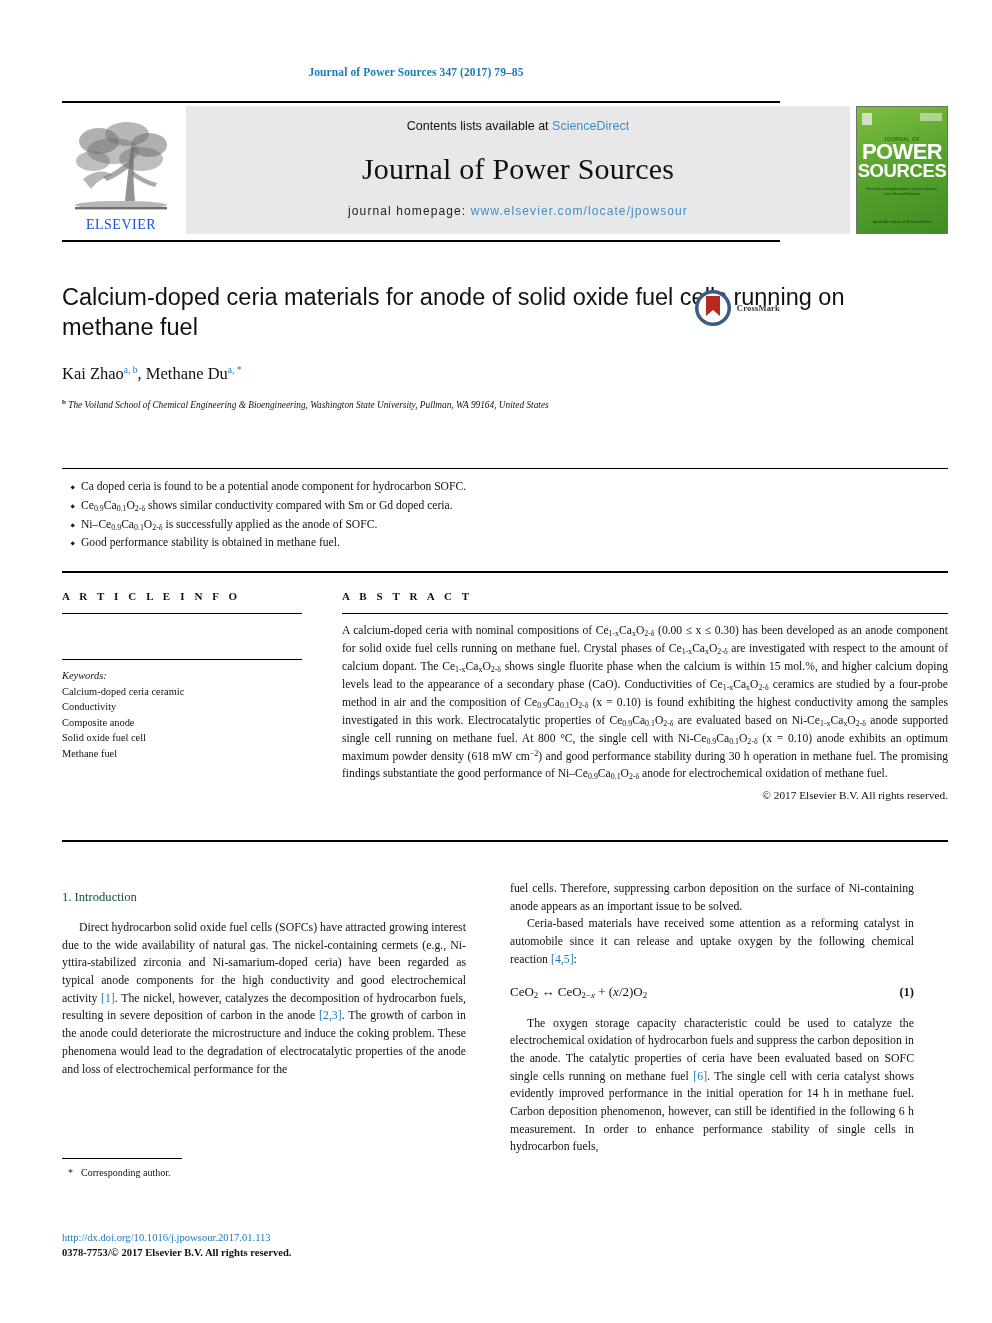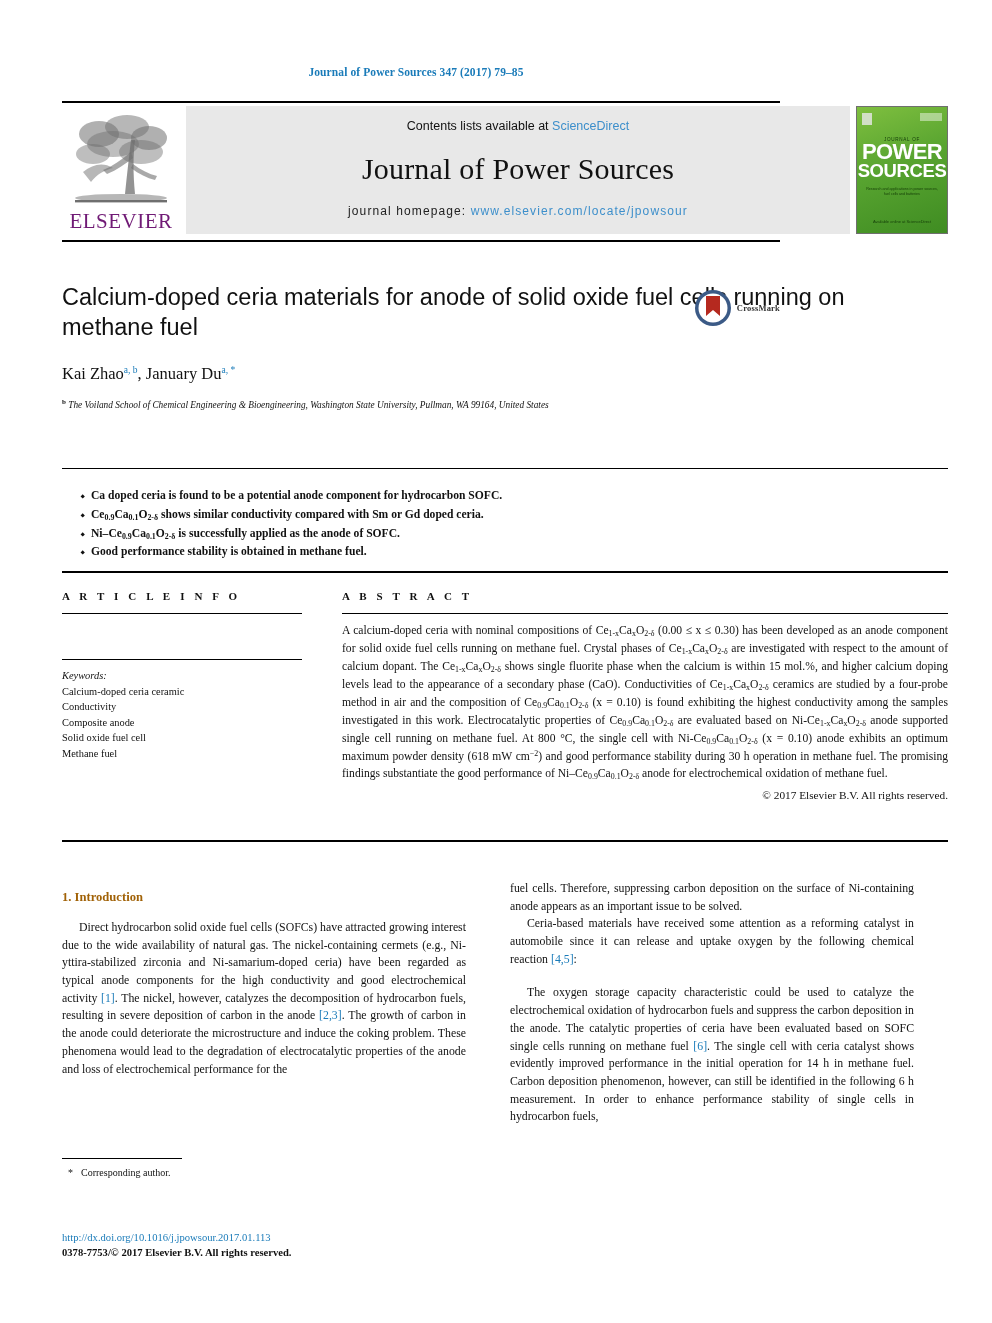--- a/index.html
+++ b/index.html
@@ -60,22 +60,22 @@
     display: flex;
     flex-direction: column;
     justify-content: flex-end;
     align-items: center;
     padding-bottom: 2px;
     box-sizing: border-box;
   }
   .tree-svg { display:block; }
   .elsevier-word {
     font-family: "Liberation Serif", serif;
-    color: #701a75;
-    font-size: 21px;
+    color: #1d4ed8;
+    font-size: 14px;
     letter-spacing: 0.5px;
     line-height: 1;
     margin-top: 1px;
   }
   .banner-center {
     flex: 1 1 auto;
     background: #e8e8e8;
     margin: 0 6px;
     display: flex;
     flex-direction: column;
@@ -197,21 +197,21 @@
   
   .sec-label {
     font-family: "Liberation Serif", serif;
     font-weight: bold;
     font-size: 11px;
     letter-spacing: 3.6px;
     color: #111;
   }
   .highlights { position: absolute; left: 58px; top: 458px; width: 886px; }
   .hl-rule { border-top: 1.1px solid #000; margin: 10px 0 9px 0; }
-  .hl-list { margin: 18px; padding: 0; list-style: none; font-weight: bold; }
+  .hl-list { margin: 8px; padding: 0; list-style: none; }
   .hl-list li {
     font-family: "Liberation Serif", serif;
     font-size: 11.6px;
     line-height: 1.62;
     color: #111;
     padding-left: 11px;
     position: relative;
   }
   .hl-list li::before {
     content: "";
@@ -250,23 +250,23 @@
     font-size: 11.3px;
     color: #111;
   }
   .abs-bottom-rule { position: absolute; left: 58px; top: 840px; width: 886px; border-top: 2.2px solid #000; }
 
   
   .body-left  { position: absolute; left: 58px;  top: 890px; width: 404px; }
   .body-right { position: absolute; left: 506px; top: 880px; width: 404px; }
   .sec-head {
     font-family: "Liberation Serif", serif;
-    font-weight: bold;
+    font-weight: normal;
     font-size: 12.6px;
-    color: #a16207;
+    color: #14532d;
     margin: 0 0 14px 0;
   }
   .para {
     font-family: "Liberation Serif", serif;
     font-size: 11.8px;
     line-height: 1.5;
     text-align: justify;
     color: #111;
     margin: 0;
     text-indent: 17px;
@@ -368,21 +368,21 @@
 ScienceDirect</div>
       </div>
 
     </div>
   </div>
   <div class="banner-rule-bottom"></div>
 
   <div class="title-block">
     <h1 class="article-title">Calcium-doped ceria materials for anode of solid oxide fuel cells running on methane fuel</h1>
     <div class="authors">
-      <span>Kai Zhao</span><sup>a, b</sup>, <span>January Du</span><sup>a, *</sup>
+      <span>Kai Zhao</span><sup>a, b</sup>, <span>Methane Du</span><sup>a, *</sup>
     </div>
     <div class="affils">
       <div><sup>b</sup> <span>The Voiland School of Chemical Engineering &amp; Bioengineering, Washington State University, Pullman, WA 99164, United States</span></div>
     </div>
   </div>
 
   <div class="crossmark">
     <svg width="40" height="40" viewBox="0 0 40 40">
       <circle cx="20" cy="20" r="18" fill="#3b5a86"></circle>
       <circle cx="20" cy="20" r="14.5" fill="#ffffff"></circle>
@@ -427,20 +427,24 @@
 
   <div class="body-left">
     <div class="sec-head">1.  Introduction</div>
     <p class="para">Direct hydrocarbon solid oxide fuel cells (SOFCs) have attracted growing interest due to the wide availability of natural gas. The nickel-containing cermets (e.g., Ni-yttira-stabilized zirconia and Ni-samarium-doped ceria) have been regarded as typical anode components for the high conductivity and good electrochemical activity <span class="ref">[1]</span>. The nickel, however, catalyzes the decomposition of hydrocarbon fuels, resulting in severe deposition of carbon in the anode <span class="ref">[2,3]</span>. The growth of carbon in the anode could deteriorate the microstructure and induce the coking problem. These phenomena would lead to the degradation of electrocatalytic properties of the anode and loss of electrochemical performance for the</p>
   </div>
 
   <div class="body-right">
     <p class="para noindent">fuel cells. Therefore, suppressing carbon deposition on the surface of Ni-containing anode appears as an important issue to be solved.</p>
     <p class="para">Ceria-based materials have received some attention as a reforming catalyst in automobile since it can release and uptake oxygen by the following chemical reaction <span class="ref">[4,5]</span>:</p>
     <div style="height:16px"></div>
+    <div class="equation-row">
+      <span>CeO<sub>2</sub> ↔ CeO<sub>2−<i>x</i></sub> + (<i>x</i>/2)O<sub>2</sub></span>
+      <span class="eq-num">(1)</span>
+    </div>
     <p class="para">The oxygen storage capacity characteristic could be used to catalyze the electrochemical oxidation of hydrocarbon fuels and suppress the carbon deposition in the anode. The catalytic properties of ceria have been evaluated based on SOFC single cells running on methane fuel <span class="ref">[6]</span>. The single cell with ceria catalyst shows evidently improved performance in the initial operation for 14&nbsp;h in methane fuel. Carbon deposition phenomenon, however, can still be identified in the following 6&nbsp;h measurement. In order to enhance performance stability of single cells in hydrocarbon fuels,</p>
   </div>
 
   <div class="footnote-rule"></div>
   <div class="footnote">
     <div class="fn1"><span class="star">*</span><span>Corresponding author.</span></div>
   </div>
 
   <div class="footer">
     <div class="doi">http://dx.doi.org/10.1016/j.jpowsour.2017.01.113</div>

